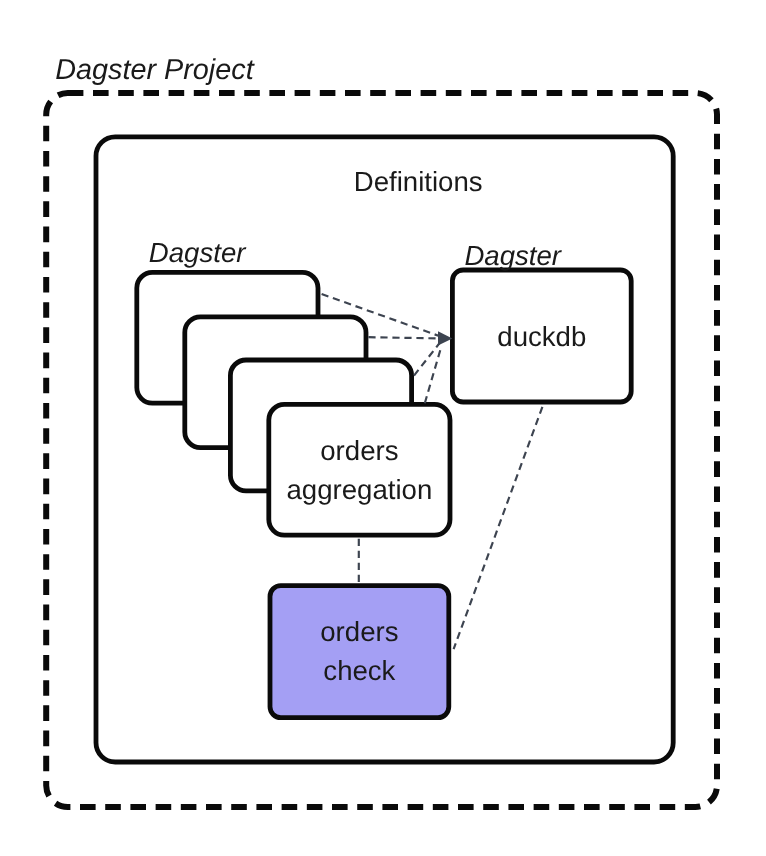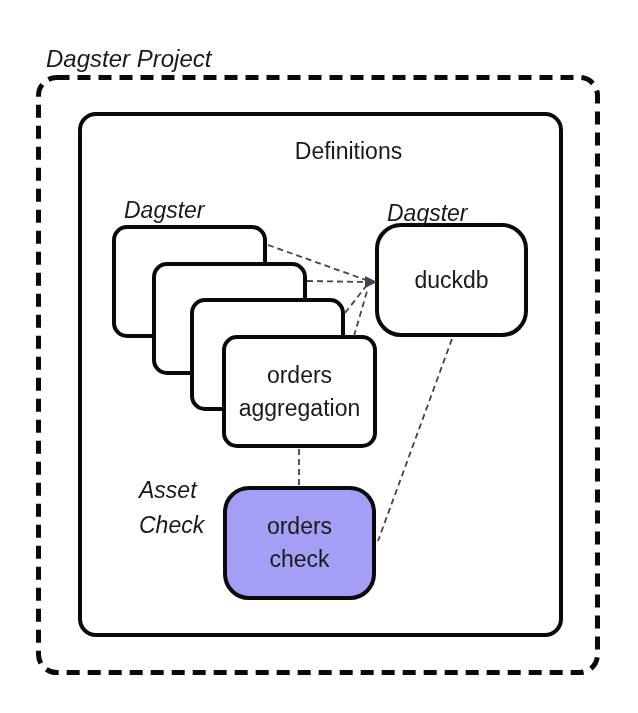--- a/index.html
+++ b/index.html
@@ -53,21 +53,21 @@
     text-align: center;
   }
   .card.c1 { left: 112px; top: 225px; }
   .card.c2 { left: 152px; top: 262px; }
   .card.c3 { left: 190px; top: 298px; }
   .card.c4 { left: 222px; top: 335px; z-index: 3; }
 
   .node {
     position: absolute;
     border: 4px solid var(--color-border);
-    border-radius: 26px;
+    border-radius: 11px;
     background: #ffffff;
     display: flex;
     align-items: center;
     justify-content: center;
     text-align: center;
     z-index: 2;
   }
   .node.duckdb { left: 375px; top: 223px; width: 153px; height: 114px; }
   .node.orders-check {
     left: 223px; top: 486px; width: 153px; height: 114px;
@@ -115,22 +115,20 @@
 
 <div class="stage">
 
   <div class="label italic project">Dagster Project</div>
 
   <div class="inner-box"></div>
   <div class="label definitions">Definitions</div>
 
   <div class="label italic assets">Dagster</div>
   <div class="label italic resource">Dagster</div>
-  <div class="label italic asset-check">Asset
-Check</div>
 
   <div class="card c1"></div>
   <div class="card c2"></div>
   <div class="card c3"></div>
   <div class="card c4">
     <span class="node-text">orders
 aggregation</span>
   </div>
 
   <div class="node duckdb">

